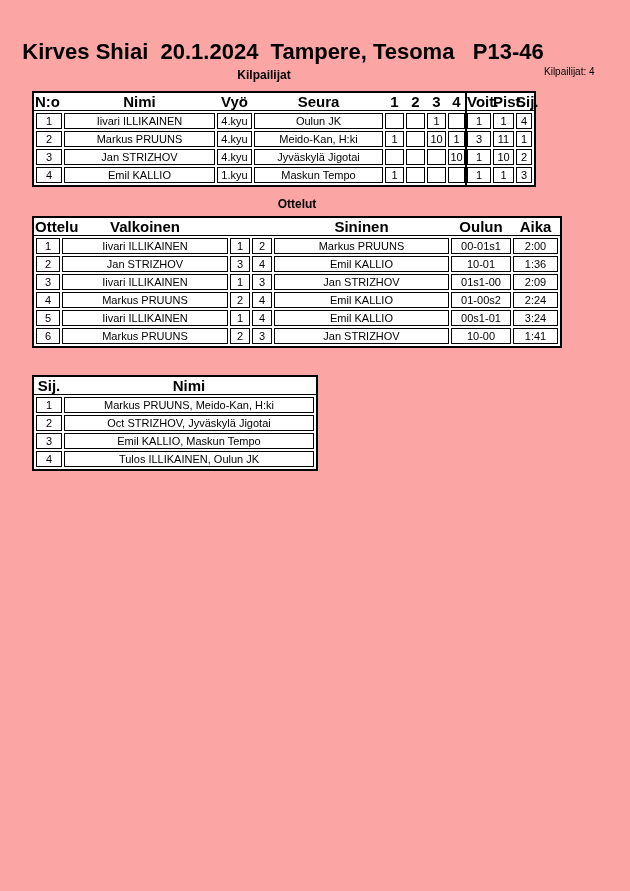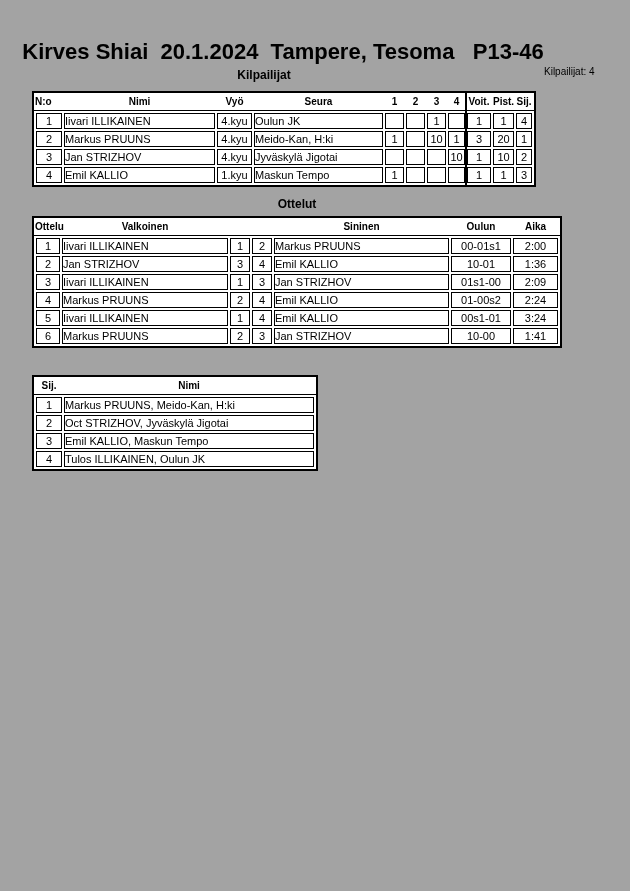--- a/index.html
+++ b/index.html
@@ -1,16 +1,16 @@
 <!DOCTYPE html>
 <html><head>
 <meta charset="utf-8">
 <style>
   html,body{margin:0;padding:0;background:#fff;}
-  .page{position:relative;width:630px;height:891px;background:#a3a3a3;
+  .page{position:relative;width:630px;height:891px;background:#fca5a5;
         font-family:"Liberation Sans",sans-serif;color:#000;overflow:hidden;}
 
   .title{position:absolute;top:39px;left:0;width:566px;text-align:center;
          font-size:22px;font-weight:bold;white-space:pre;letter-spacing:0;}
   .count{position:absolute;top:66px;left:544px;font-size:10px;text-align:center;}
 
   .caption{position:absolute;font-weight:bold;font-size:12px;text-align:center;}
   .cap1{top:68px;left:32px;width:464px;}
   .cap2{top:197px;left:32px;width:530px;}
   .cap3{top:353px;left:32px;width:286px;}
@@ -18,28 +18,28 @@
   .tbl{position:absolute;border:2px solid #000;padding:2px;background:#fff;}
   .tbl1{top:91px;left:32px;}
   .tbl2{top:216px;left:32px;}
   .tbl3{top:375px;left:32px;}
 
   .grid{display:grid;gap:2px;}
   .grid1{grid-template-columns:26px 151px 35px 129px 19px 19px 19px 17px 24px 21px 16px;}
   .grid2{grid-template-columns:24px 166px 20px 20px 175px 60px 45px;}
   .grid3{grid-template-columns:26px 250px;}
 
-  .h{font-weight:bold;font-size:10px;height:13px;line-height:13px;
+  .h{font-weight:bold;font-size:15px;height:13px;line-height:13px;
      text-align:center;white-space:nowrap;}
   .h.hleft{text-align:left;overflow:visible;margin-left:-1px;}
   .rule{grid-column:1/-1;height:1px;background:#000;margin:0 -2px;}
 
   .cell{box-sizing:border-box;border:1px solid #000;height:16px;line-height:14px;
         font-size:11px;text-align:center;overflow:hidden;white-space:nowrap;background:#fff;}
-  .cell.left{text-align:left;}
+  .cell.left{text-align:center;}
 
   .vline{position:absolute;top:0;bottom:0;left:431px;width:2px;background:#000;}
 </style>
 </head>
 <body>
 
 <div class="page">
 
   <div class="title">Kirves Shiai  20.1.2024  Tampere, Tesoma   P13-46</div>
   <div class="count">Kilpailijat: 4</div>
@@ -74,21 +74,21 @@
 
         <div class="cell">2</div>
         <div class="cell left">Markus PRUUNS</div>
         <div class="cell">4.kyu</div>
         <div class="cell left">Meido-Kan, H:ki</div>
         <div class="cell">1</div>
         <div class="cell"></div>
         <div class="cell">10</div>
         <div class="cell">1</div>
         <div class="cell">3</div>
-        <div class="cell">20</div>
+        <div class="cell">11</div>
         <div class="cell">1</div>
 
         <div class="cell">3</div>
         <div class="cell left">Jan STRIZHOV</div>
         <div class="cell">4.kyu</div>
         <div class="cell left">Jyväskylä Jigotai</div>
         <div class="cell"></div>
         <div class="cell"></div>
         <div class="cell"></div>
         <div class="cell">10</div>

